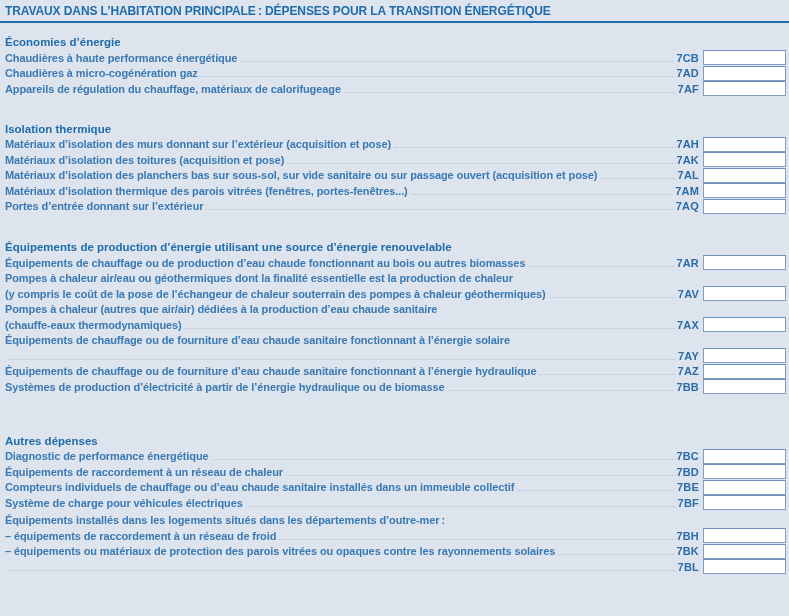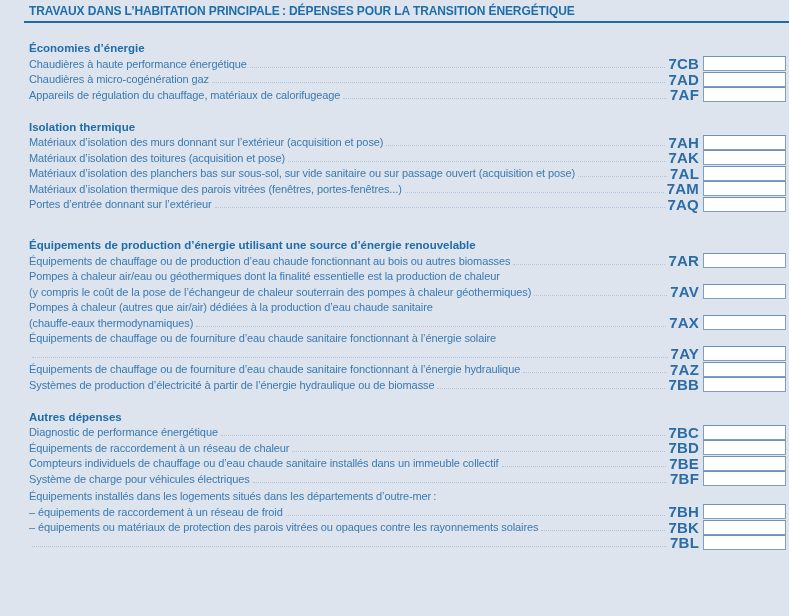--- a/index.html
+++ b/index.html
@@ -7,74 +7,74 @@
 
   .page {
     position: relative;
     width: 789px;
     height: 616px;
     background: var(--bg, #dde4ed);
     font-family: "Liberation Sans", sans-serif;
     font-size: 11px;
     color: var(--text, #3a79b2);
     overflow: hidden;
-    padding-left: 24px;
   }
 
   .title-bar {
     padding: 4px 6px 0 5px;
     border-bottom: 2px solid var(--accent, #1e6caa);
   }
   .title {
     font-size: 12px;
     font-weight: bold;
     letter-spacing: -0.1px;
     color: var(--accent, #1e6caa);
     padding-bottom: 3px;
     white-space: nowrap;
   }
 
   .form-body { padding: 0 3px 0 5px; }
 
-  .section:nth-child(1) { margin-top: 17px; }
-  .section:nth-child(2) { margin-top: 16px; }
+  .section:nth-child(1) { margin-top: 11px; }
+  .section:nth-child(2) { margin-top: 24px; }
   .section:nth-child(3) { margin-top: 25px; }
-  .section:nth-child(4) { margin-top: 16px; }
+  .section:nth-child(4) { margin-top: 38px; }
   .section:nth-child(5) { margin-top: 2px; }
 
   .heading {
     font-size: 11.5px;
     font-weight: bold;
     color: var(--accent, #1e6caa);
     height: 16px;
     display: flex;
     align-items: center;
     white-space: nowrap;
   }
 
   .row {
     display: flex;
     align-items: center;
     height: 15.5px;
   }
   .label {
     white-space: nowrap;
     letter-spacing: -0.1px;
+    font-weight: bold;
   }
   .leader {
     flex: 1;
     min-width: 6px;
     border-bottom: 1px dotted var(--leader, #b3c4da);
     align-self: flex-end;
     margin: 0 3px 4px 3px;
     height: 0;
   }
   .code {
     font-weight: bold;
-    font-size: 15px;
+    font-size: 11px;
     letter-spacing: 0.2px;
     color: var(--code_text, #2b6ba6);
     margin-right: 4px;
     white-space: nowrap;
   }
   input.box {
     width: 83px;
     height: 15px;
     flex: 0 0 83px;
     border: 1px solid var(--box_border, #7f9ec2);

